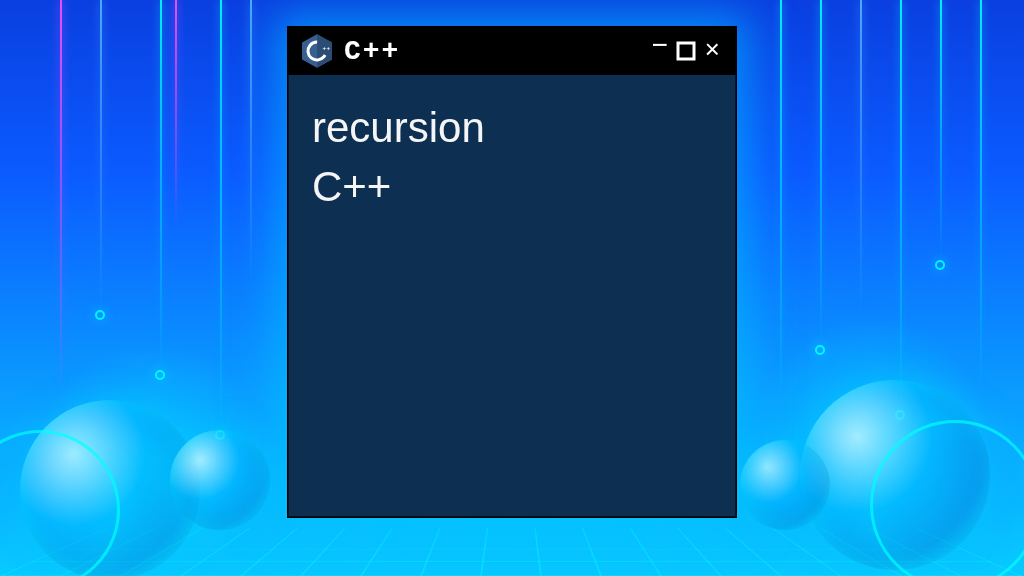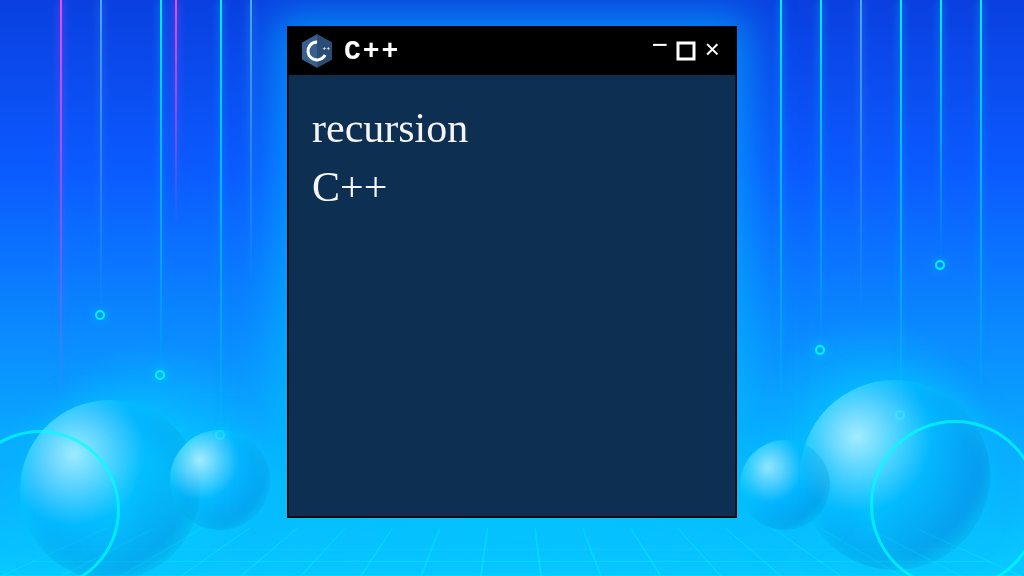--- a/index.html
+++ b/index.html
@@ -69,21 +69,21 @@
     .win-controls { display:flex; align-items:center; gap:4px; font-size:28px; color:#fff; font-family: "Courier New", monospace; }
     .win-btn { padding:0 2px; line-height:1; user-select:none; }
     .win-btn.minimize { transform: translateY(-4px); }
     .win-btn.close { font-size:26px; }
     .win-btn.maximize svg { display:block; }
 
     .content {
       padding:24px 24px;
     }
     .content-line {
-      font-family: Liberation Serif, serif;
+      font-family: Liberation Sans, sans-serif;
       font-size:42px; color:#f5f5f5; line-height:1.4; white-space:pre;
     }
   </style>
 </head>
 <body>
 
 <div class="bg-lines">
   <div class="grid-floor"></div>
   <div class="vline magenta" style="left:60px; height:70%;"></div>
   <div class="vline blue" style="left:100px; height:55%;"></div>

